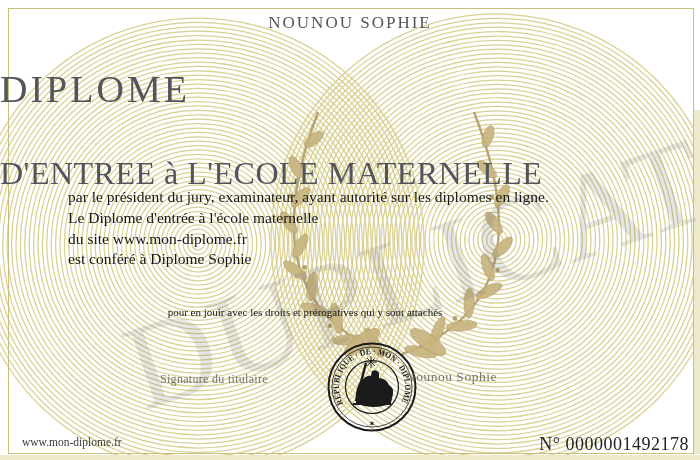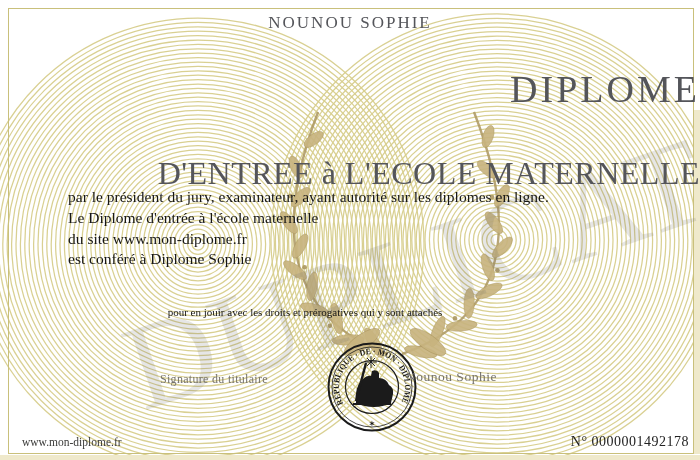--- a/index.html
+++ b/index.html
@@ -18,21 +18,21 @@
   .watermark{
     position:absolute;left:150px;top:308px;z-index:3;
     font-size:122px;line-height:122px;letter-spacing:2px;white-space:nowrap;
     color:var(--watermark-gray);opacity:0.17;
     transform:rotate(-19deg);transform-origin:0 100%;
   }
   .name-top{
     position:absolute;left:0;right:0;top:13px;text-align:center;z-index:5;
     font-size:17px;letter-spacing:2px;color:var(--title-text);
   }
-  .title{position:absolute;left:0;right:0;top:70px;text-align:right;z-index:5;color:var(--title-text);font-family:Liberation Serif, serif;}
+  .title{position:absolute;left:0;right:0;top:70px;text-align:left;z-index:5;color:var(--title-text);font-family:Liberation Serif, serif;}
   .title-line1{font-size:38px;letter-spacing:3px;line-height:38px;}
   .title-line2{font-size:32px;letter-spacing:0.5px;line-height:40px;white-space:nowrap;margin-top:45px;}
   .body-text{
     position:absolute;left:68px;top:187px;z-index:5;
     font-size:15.5px;line-height:20.8px;color:var(--body-text);white-space:nowrap;
   }
   .rights-line{
     position:absolute;left:70px;top:306px;width:470px;text-align:center;z-index:5;
     font-size:11px;color:var(--body-text);white-space:nowrap;
   }
@@ -43,21 +43,21 @@
   .holder-bottom{
     position:absolute;left:406px;top:369px;z-index:6;
     font-size:13.5px;color:var(--muted-text);letter-spacing:0.5px;
   }
   .footer-left{
     position:absolute;left:22px;top:436px;z-index:6;
     font-size:11.5px;color:#3a3a38;
   }
   .footer-right{
     position:absolute;right:11px;top:434px;z-index:6;
-    font-size:14px;color:#222222;letter-spacing:0.5px;
+    font-size:18px;color:#222222;letter-spacing:0.5px;
   }
   #seal-svg{left:326px;top:341px;z-index:5;}
   .ink-s{stroke:var(--seal-ink);fill:none;}
   .ink-f{fill:var(--seal-ink);stroke:none;}
   .seal-text{fill:var(--seal-ink);font-family:"Liberation Serif", serif;font-weight:bold;}
 </style>
 </head>
 <body>
 
 <div id="page">

